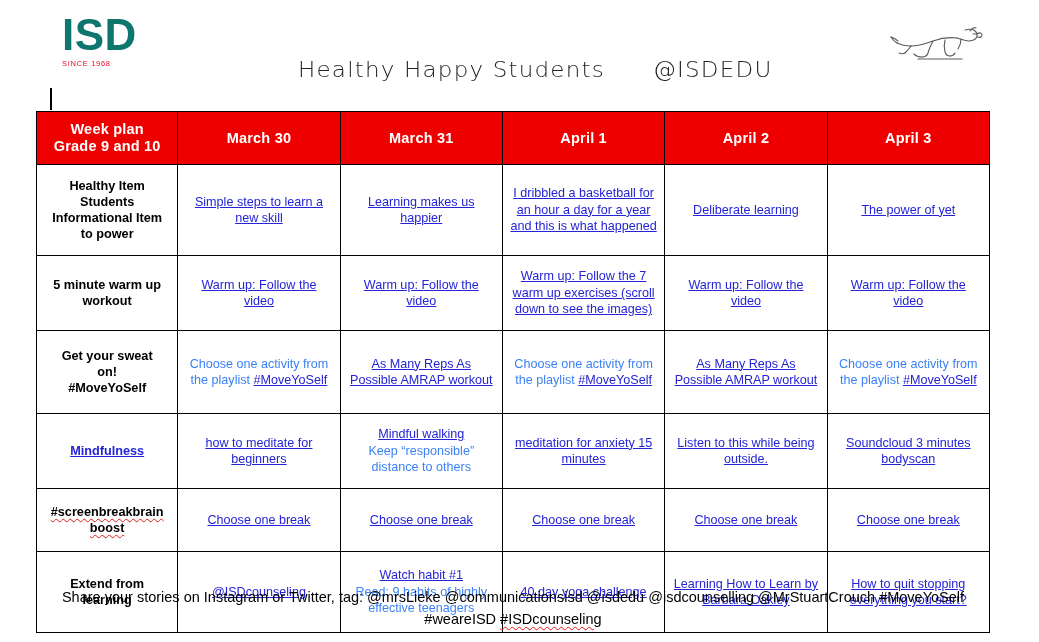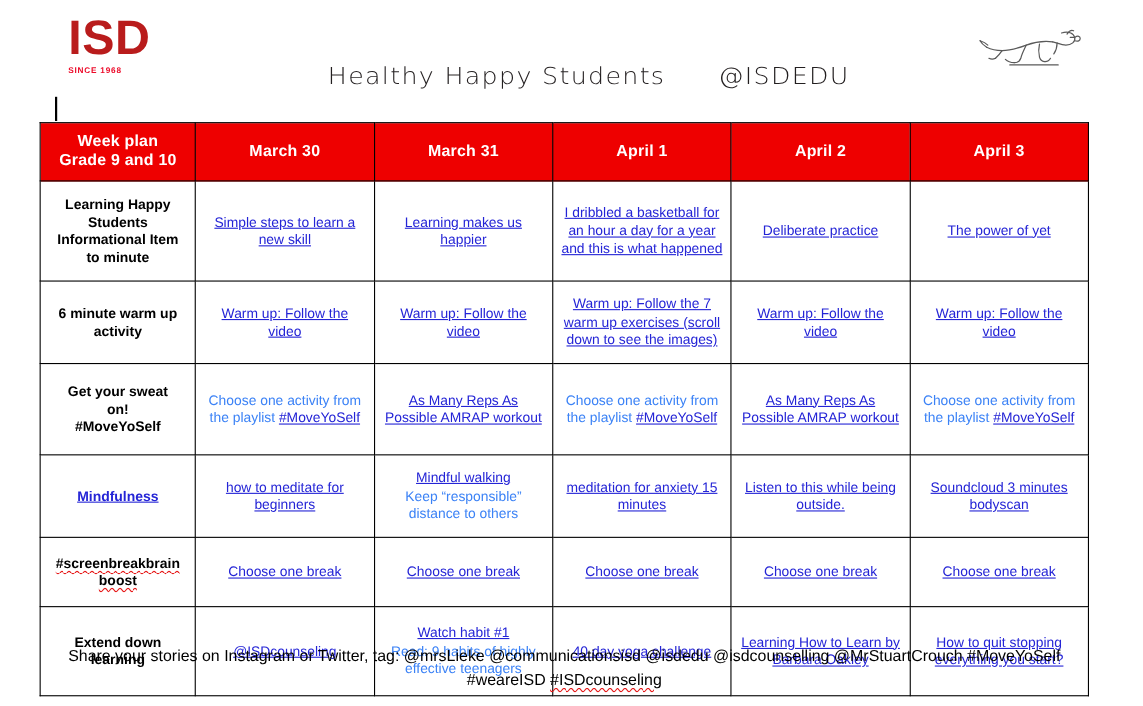--- a/index.html
+++ b/index.html
@@ -30,25 +30,25 @@
     left: 62px;
     top: 14px;
     width: 110px;
   }
   .logo-word {
     font-family: "Liberation Sans", sans-serif;
     font-weight: bold;
     font-size: 44px;
     line-height: 42px;
     letter-spacing: 0.5px;
-    color: #b91c1c;
+    color: #0f766e;
   }
   .logo-since {
     font-family: "Liberation Sans", sans-serif;
-    font-weight: bold;
+    font-weight: normal;
     font-size: 7.5px;
     letter-spacing: 0.7px;
     color: #ec0928;
     margin-top: 3px;
   }
   .doc-title {
     position: absolute;
     left: 298px;
     top: 58px;
     font-family: "DejaVu Sans", sans-serif;
@@ -210,46 +210,46 @@
         <th>March 31</th>
         <th>April 1</th>
         <th>April 2</th>
         <th>April 3</th>
       </tr>
     </thead>
     <tbody>
 
       <tr class="r1">
         <td class="row-label">
-          <span>Learning Happy</span><br>
+          <span>Healthy Item</span><br>
           <span>Students</span><br>
           <span>Informational Item</span><br>
-          <span>to minute</span>
+          <span>to power</span>
         </td>
         <td class="cell">
           <span class="lnk">Simple steps to learn a new skill</span>
         </td>
         <td class="cell">
           <span class="lnk">Learning makes us happier</span>
         </td>
         <td class="cell">
           <span class="lnk">I dribbled a basketball for an hour a day for a year and this is what happened</span>
         </td>
         <td class="cell">
-          <span class="lnk">Deliberate practice</span>
+          <span class="lnk">Deliberate learning</span>
         </td>
         <td class="cell">
           <span class="lnk">The power of yet</span>
         </td>
       </tr>
 
       <tr class="r2">
         <td class="row-label">
-          <span>6 minute warm up</span><br>
-          <span>activity</span>
+          <span>5 minute warm up</span><br>
+          <span>workout</span>
         </td>
         <td class="cell">
           <span class="lnk">Warm up: Follow the video</span>
         </td>
         <td class="cell">
           <span class="lnk">Warm up: Follow the video</span>
         </td>
         <td class="cell">
           <span class="lnk">Warm up: Follow the 7 warm up exercises (scroll down to see the images)</span>
         </td>
@@ -326,21 +326,21 @@
         <td class="cell">
           <span class="lnk">Choose one break</span>
         </td>
         <td class="cell">
           <span class="lnk">Choose one break</span>
         </td>
       </tr>
 
       <tr class="r6">
         <td class="row-label">
-          <span>Extend down</span><br>
+          <span>Extend from</span><br>
           <span>learning</span>
         </td>
         <td class="cell">
           <span class="lnk">@ISDcounseling</span>
         </td>
         <td class="cell">
           <span class="lnk">Watch habit #1</span><br>
           <span class="plain">Read: 9 habits of highly effective teenagers</span>
         </td>
         <td class="cell">

